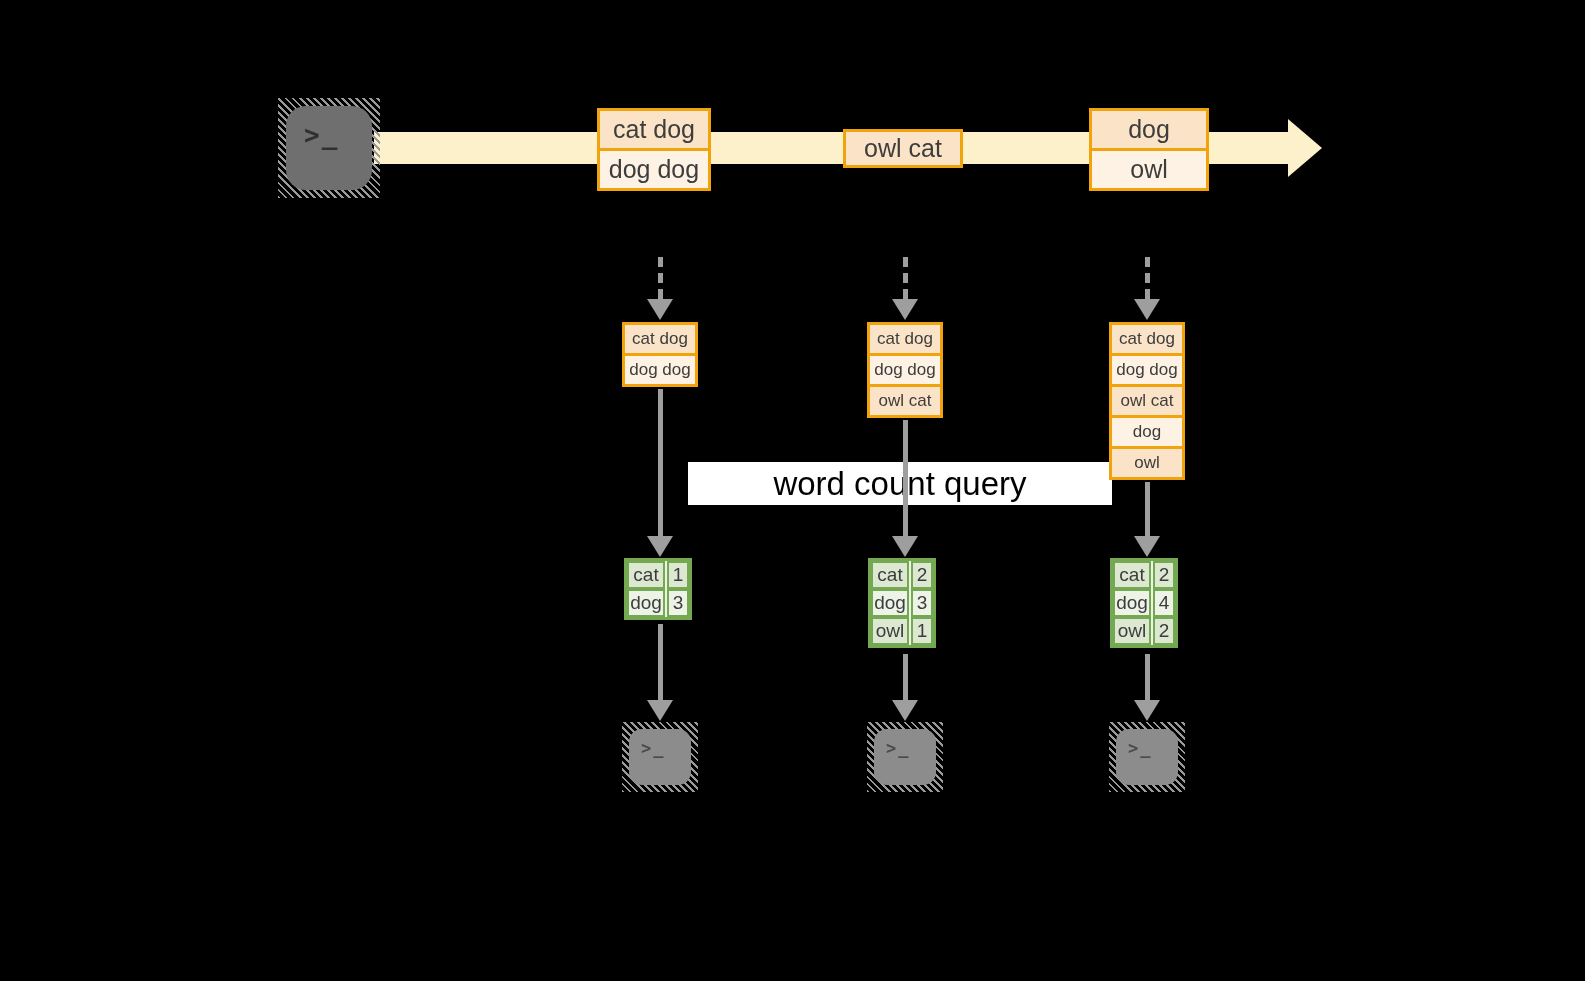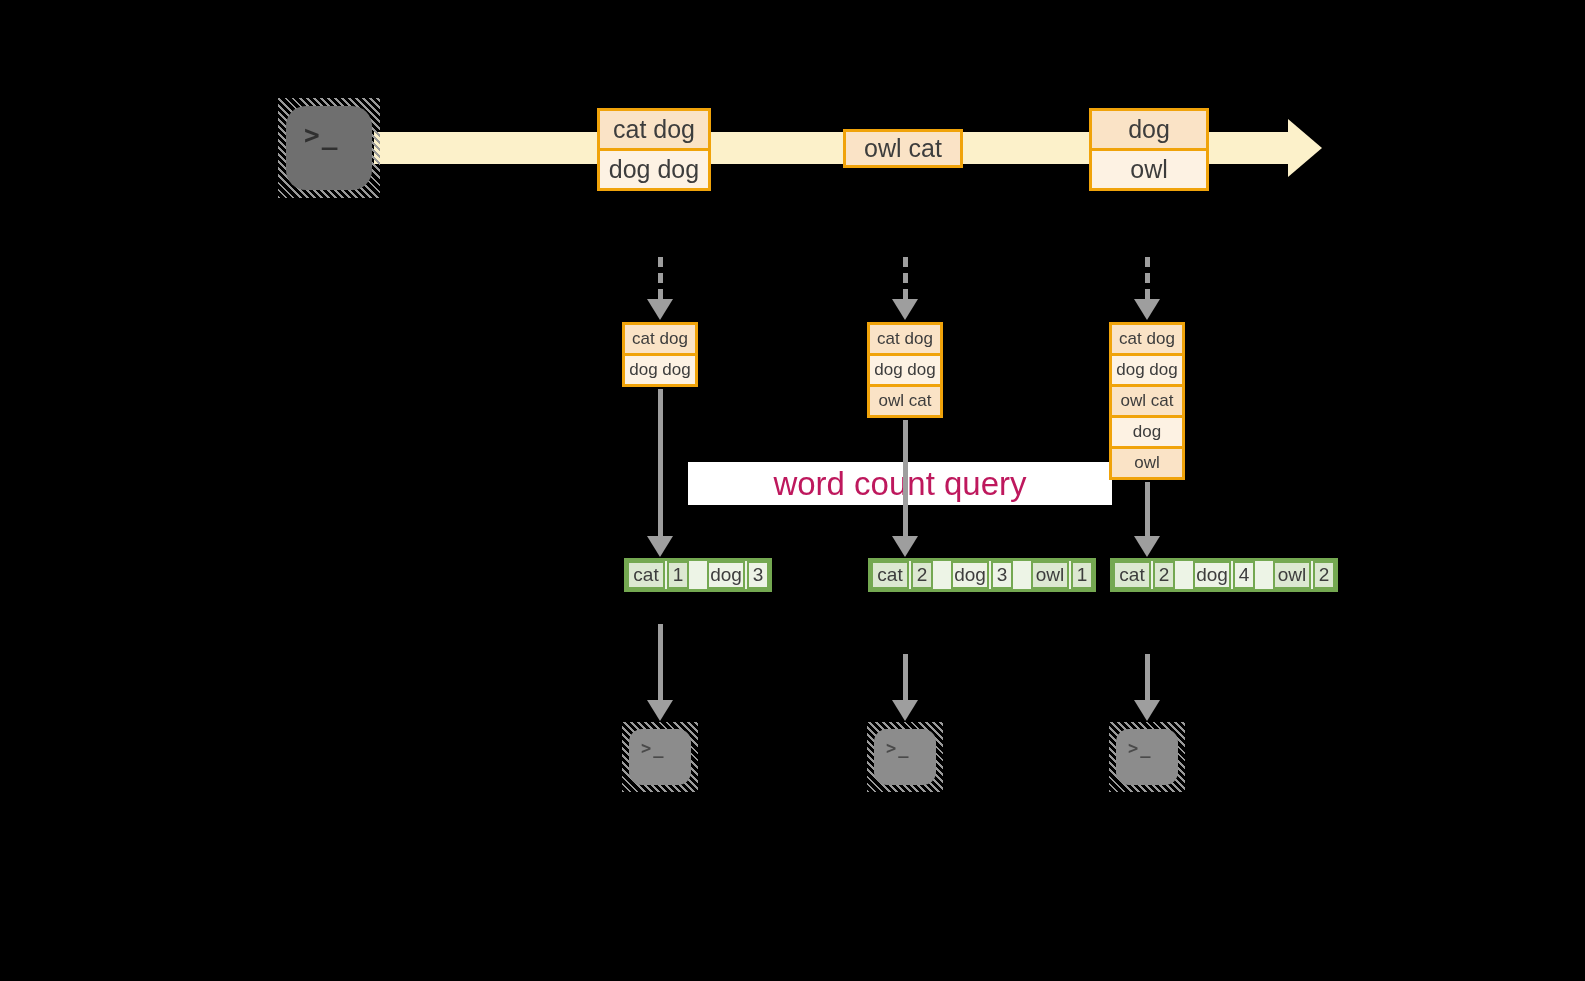--- a/index.html
+++ b/index.html
@@ -30,24 +30,24 @@
   .srow:nth-child(odd){background:#FAE3C6;}
   .srow:nth-child(even){background:#FDF2E3;}
   .srow + .srow{border-top:3px solid #F0A30A;}
   
   .vert{position:absolute;width:30px;display:flex;flex-direction:column;align-items:center;z-index:2;}
   .shaft{width:5px;background:#9E9E9E;}
   .dshaft{width:0;border-left:5px dashed #9E9E9E;}
   .vhead{width:0;height:0;border-left:13px solid transparent;border-right:13px solid transparent;border-top:21px solid #9E9E9E;}
   
   .qband{position:absolute;left:688px;top:462px;width:424px;height:43px;background:#FFFFFF;z-index:1;
-    display:flex;align-items:center;justify-content:center;font-size:33px;color:#be185d;}
+    display:flex;align-items:center;justify-content:center;font-size:33px;color:#000000;}
   
   .gtable{position:absolute;top:558px;border:3px solid #74A851;background:#EDF4E6;z-index:3;
-    display:flex;flex-direction:row;gap:18px;}
+    display:flex;flex-direction:column;gap:0;}
   .grow{display:flex;gap:2px;}
   .gcell{height:28px;box-sizing:border-box;border:2px solid #74A851;display:flex;align-items:center;justify-content:center;font-size:19px;}
   .gcell.word{width:38px;}
   .gcell.num{width:22px;}
   .grow:nth-child(odd) .gcell{background:#DCE8D1;}
   .grow:nth-child(even) .gcell{background:#EDF3E6;}
 </style>
 </head>
 <body>
 

